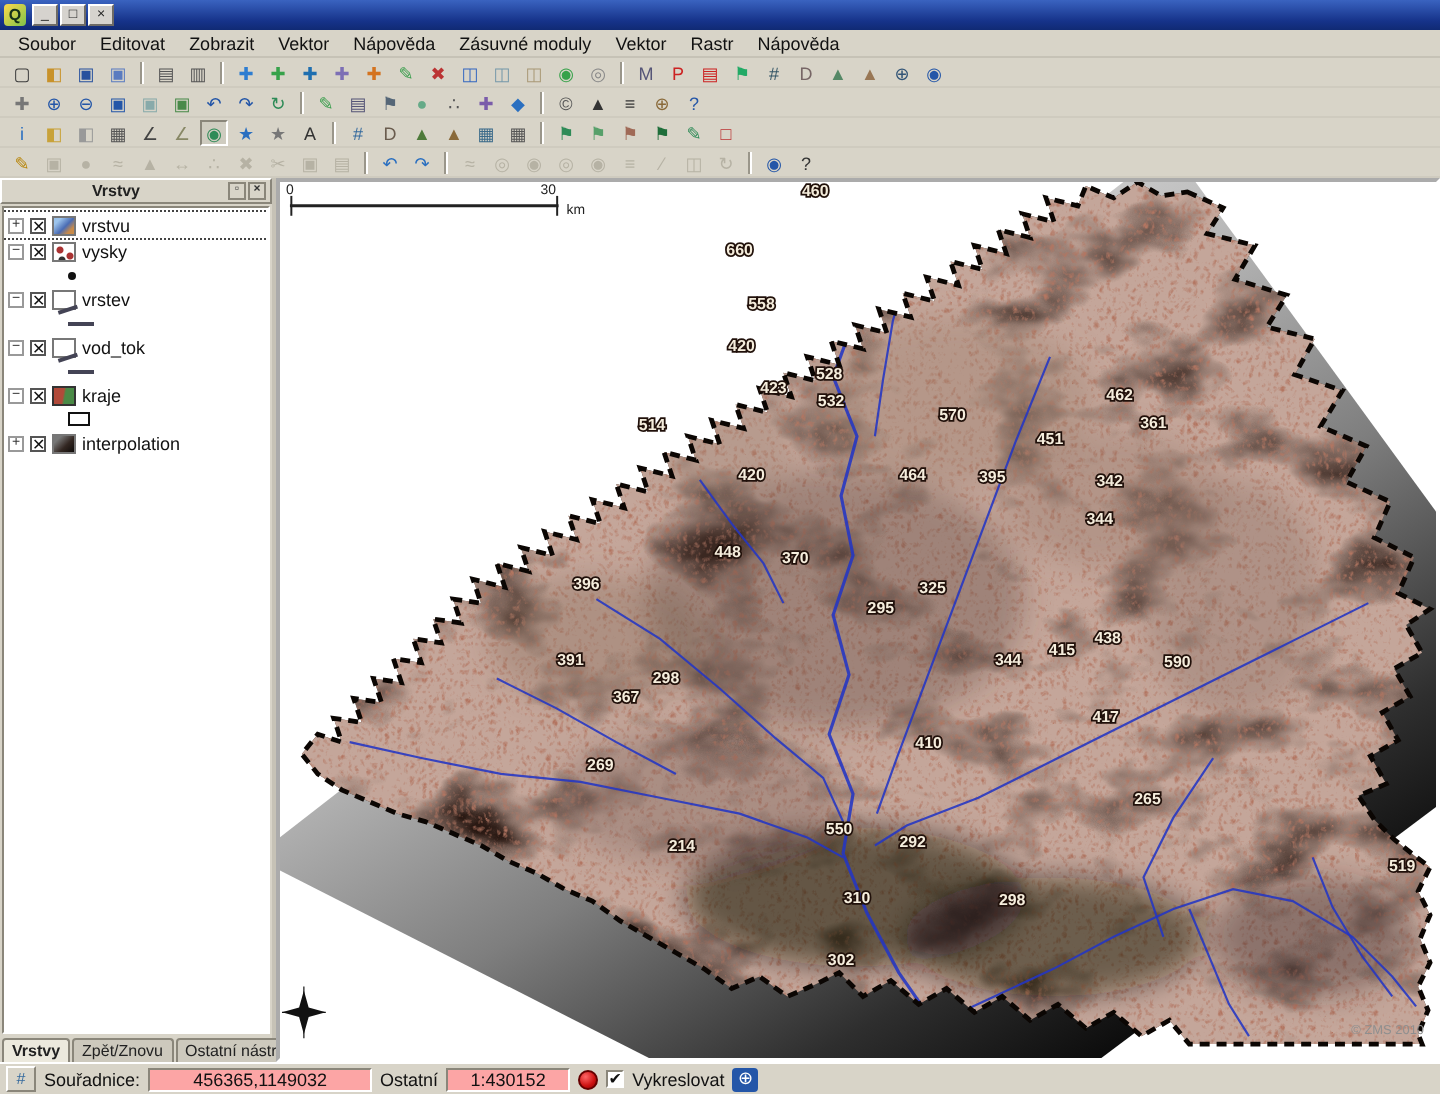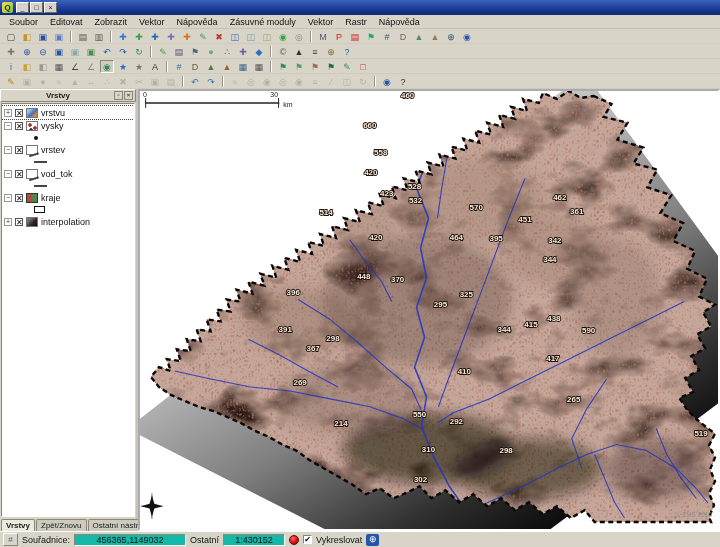--- a/index.html
+++ b/index.html
@@ -53,21 +53,21 @@
 
   
   .canvas{flex:1;min-width:0;border:2px inset #fff;background:#fff;position:relative}
   .canvas svg{display:block;width:100%;height:100%}
   #rivers polyline{fill:none;stroke-opacity:.88}
   #elev-labels text{font-size:8px;font-weight:bold;fill:#f6eedd;stroke:#20100a;stroke-width:1.8px;paint-order:stroke;text-anchor:middle}
 
   
   .statusbar{height:16px;flex:0 0 auto;border-top:1px solid #fff;display:flex;align-items:center;padding:0 3px;gap:4px;font-size:9px;color:#111}
   .sb-msg{flex:1;white-space:nowrap;overflow:hidden}
-  .sb-box{background:#14b8a6;border:1px solid;border-color:#8a867a #fff #fff #8a867a;padding:0 3px;font-size:9px;height:12px;line-height:10px;text-align:center;white-space:nowrap}
+  .sb-box{background:#fca5a5;border:1px solid;border-color:#8a867a #fff #fff #8a867a;padding:0 3px;font-size:9px;height:12px;line-height:10px;text-align:center;white-space:nowrap}
   .coord-box{width:112px}
   .scale-box{width:62px}
   .sb-tool{width:15px;height:13px;border:1px solid;border-color:#fff #8a867a #8a867a #fff;background:#d8d4c8;font-size:8px;text-align:center;line-height:11px;color:#356a9e}
   .stop-ico{width:10px;height:10px;border-radius:50%;background:radial-gradient(circle at 35% 30%,#f66,#c11 60%,#800);border:1px solid #600}
   .sb-chk{width:9px;height:9px;background:#fff;border:1px solid;border-color:#8a867a #fff #fff #8a867a;font-size:8px;line-height:8px;text-align:center;color:#111}
   .crs-ico{width:13px;height:12px;background:#2456a8;color:#fff;font-size:9px;line-height:11px;text-align:center;border-radius:2px}
   .sb-label{white-space:nowrap}
 </style>
 </head>
 <body>

